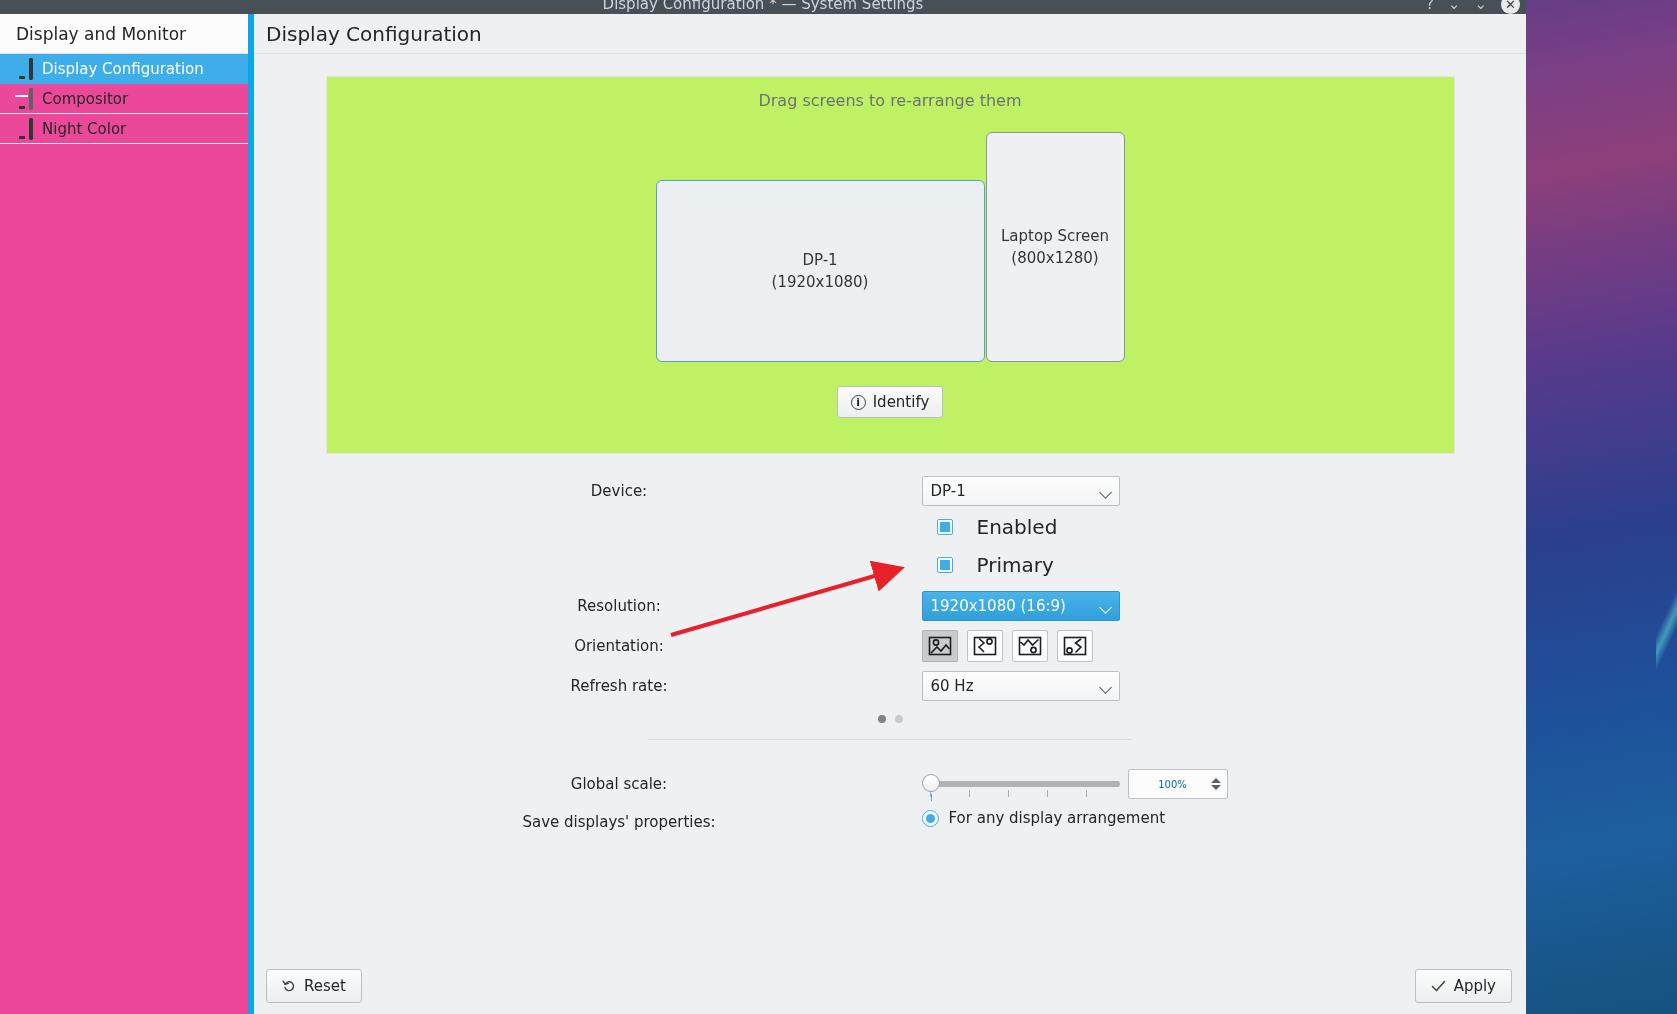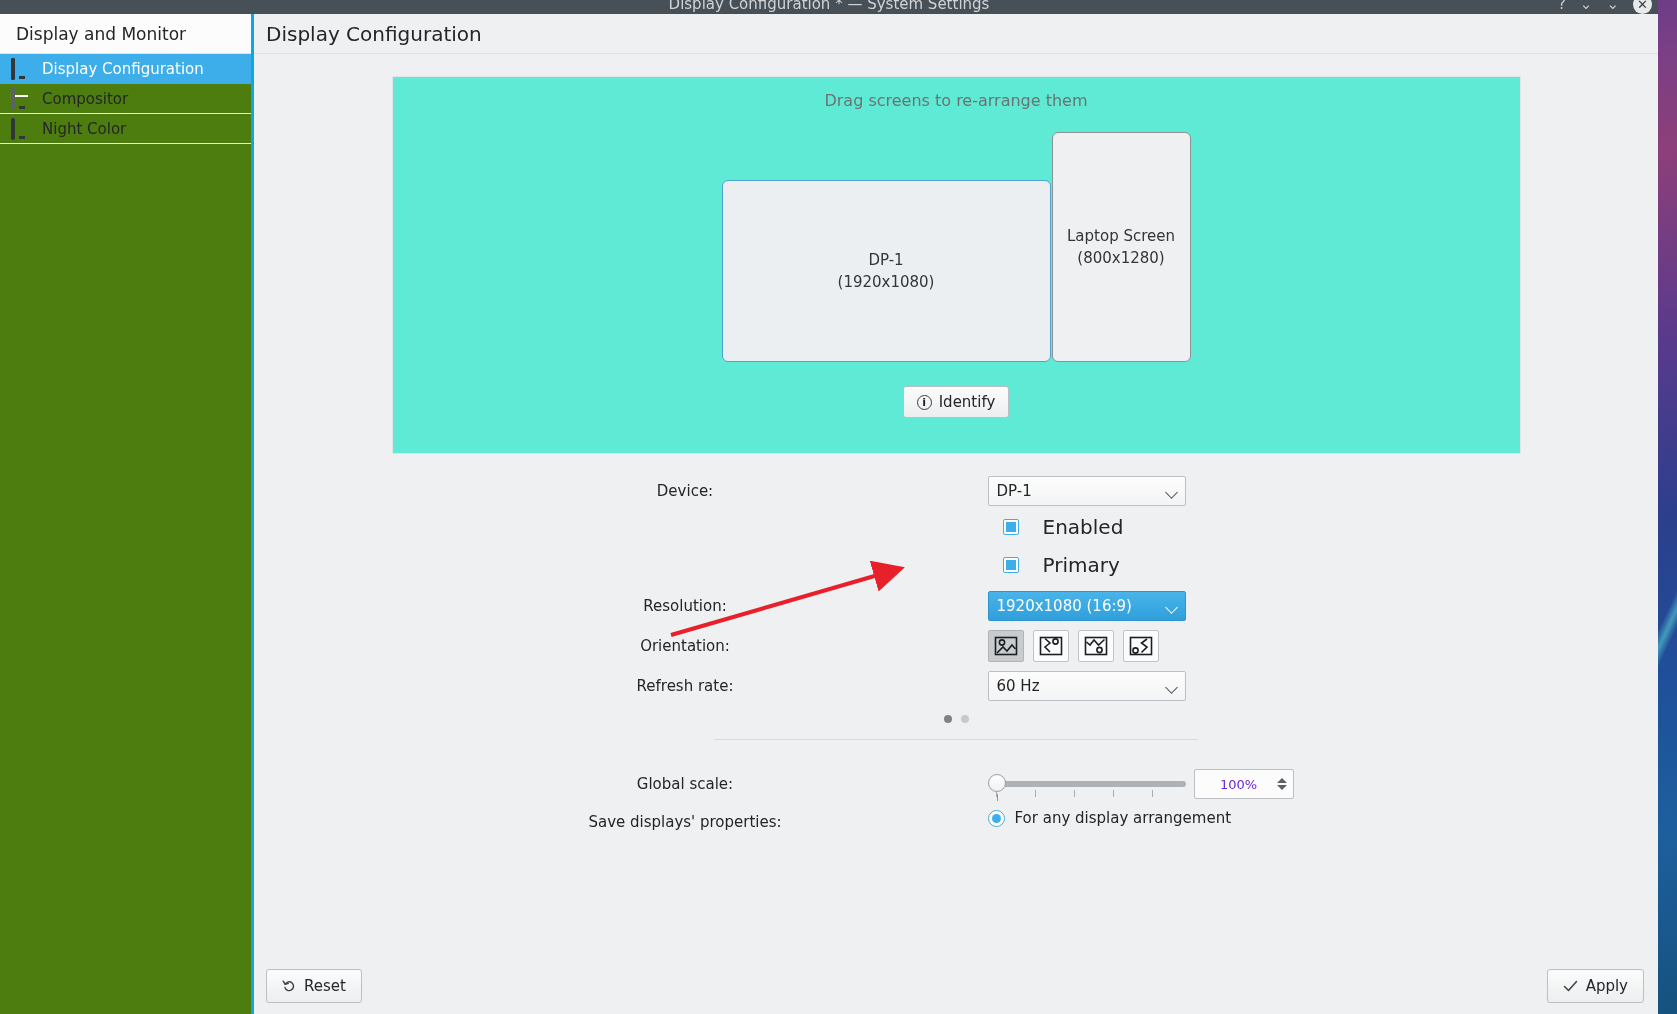--- a/index.html
+++ b/index.html
@@ -18,21 +18,21 @@
                       #5a3a8c 48%, #2b3f8c 62%, #1f4f9a 74%, #1d5f9e 86%, #16527f 100%);
   }
   #desktop-bg:after{
     content:"";position:absolute;left:1656px;top:560px;width:22px;height:140px;
     background:linear-gradient(115deg, rgba(0,0,0,0) 40%, rgba(90,220,220,.55) 50%, rgba(0,0,0,0) 60%);
   }
 
   
   #window {
     position: absolute; left: 0; top: 0;
-    width: 1658px; height: 1014px;
+    width: 1526px; height: 1014px;
     background: #eff0f1;
     display: flex; flex-direction: column;
   }
 
   
   #titlebar {
     height: 14px; background: #475057; color: #d6dade;
     position: relative; flex: 0 0 14px;
   }
   #titlebar-title {
@@ -49,22 +49,22 @@
     background: #e7e9ea; color: #3b4145; border-radius: 50%;
     width: 19px; height: 19px; display: flex; align-items: center;
     justify-content: center; font-size: 13px; margin-top: 1px;
   }
 
   
   #body { flex: 1; display: flex; min-height: 0; background: #eff0f1; }
 
   
   #sidebar {
-    width: 254px; flex: 0 0 254px; background: #4d7c0f;
-    border-right: 3px solid #0ea5e9; display: flex; flex-direction: column;
+    width: 254px; flex: 0 0 254px; background: #ec4899;
+    border-right: 6px solid #0ea5e9; display: flex; flex-direction: column; text-align: right;
   }
   #sidebar-header {
     height: 40px; display: flex; align-items: center; padding-left: 16px;
     font-size: 17px; color: #232629; border-bottom: 1px solid #dfe1e2;
     background: #fcfcfc;
   }
   .side-item {
     height: 30px; display: flex; align-items: center; gap: 9px;
     padding-left: 11px; font-size: 15px; color: #232629;
     border-bottom: 1px solid #eceeef;
@@ -97,21 +97,21 @@
   #main-header {
     height: 40px; display: flex; align-items: center; padding-left: 12px;
     font-size: 20px; color: #232629; border-bottom: 1px solid #dfe1e2;
     background: #eff0f1;
   }
   #main-scroll { flex: 1; position: relative; overflow: hidden; padding-top: 22px; }
 
   
   #arrange-panel {
     width: 1129px; height: 378px; margin: 0 auto;
-    background: #5eead4; border: 1px solid #e2e4e5;
+    background: #bef264; border: 1px solid #e2e4e5;
     position: relative;
   }
   #arrange-hint {
     text-align: center; font-size: 16px; color: #6d7275; margin-top: 14px;
   }
   #screens { position: relative; height: 250px; margin-top: 10px; }
   .screen-box {
     position: absolute; border-radius: 6px;
     display: flex; flex-direction: column; align-items: center;
     justify-content: center; font-size: 15px; color: #31363b; line-height: 22px;
@@ -196,21 +196,21 @@
   .strack { position:absolute; left:8px; right:0; top:10px; height:6px; background:#aeb3b7; border-radius:3px; }
   .sticks { position:absolute; left:8px; right:0; top:19px; height:7px;
             background-image: repeating-linear-gradient(to right,#a8adb1 0 1px, transparent 1px 39px); }
   .shandle { position:absolute; left:0; top:3px; width:18px; height:18px; border-radius:50%;
              background: linear-gradient(#ffffff,#f0f1f2); border:1px solid #9aa0a4; }
   .shandle:after{ content:""; position:absolute; left:8px; top:19px; width:1px; height:7px; background:#3daee9;}
   .spin {
     width: 100px; height: 30px; margin-left: 8px; display:flex; align-items:center;
     background:#fcfcfc; border:1px solid #bcc0c4; border-radius:2px; padding: 0 6px;
   }
-  .spin .sval { flex:1; text-align:center; font-size:13px; color:#6d28d9; }
+  .spin .sval { flex:1; text-align:center; font-size:10px; color:#0369a1; }
   .spin .arrows { display:flex; flex-direction:column; align-items:center; gap:2px; }
   .arw { width:0;height:0;border-left:5px solid transparent;border-right:5px solid transparent; }
   .arw.up { border-bottom:5px solid #5a6065; }
   .arw.dn { border-top:5px solid #5a6065; }
 
   
   .radiorow { display:flex; align-items:center; gap:10px; margin-bottom: 7px; }
   .rad { width:17px;height:17px;border-radius:50%;border:1.7px solid #8b9296;background:#fff;
          display:flex;align-items:center;justify-content:center;flex:0 0 17px;}
   .rad.on { border-color:#3daee9; }

